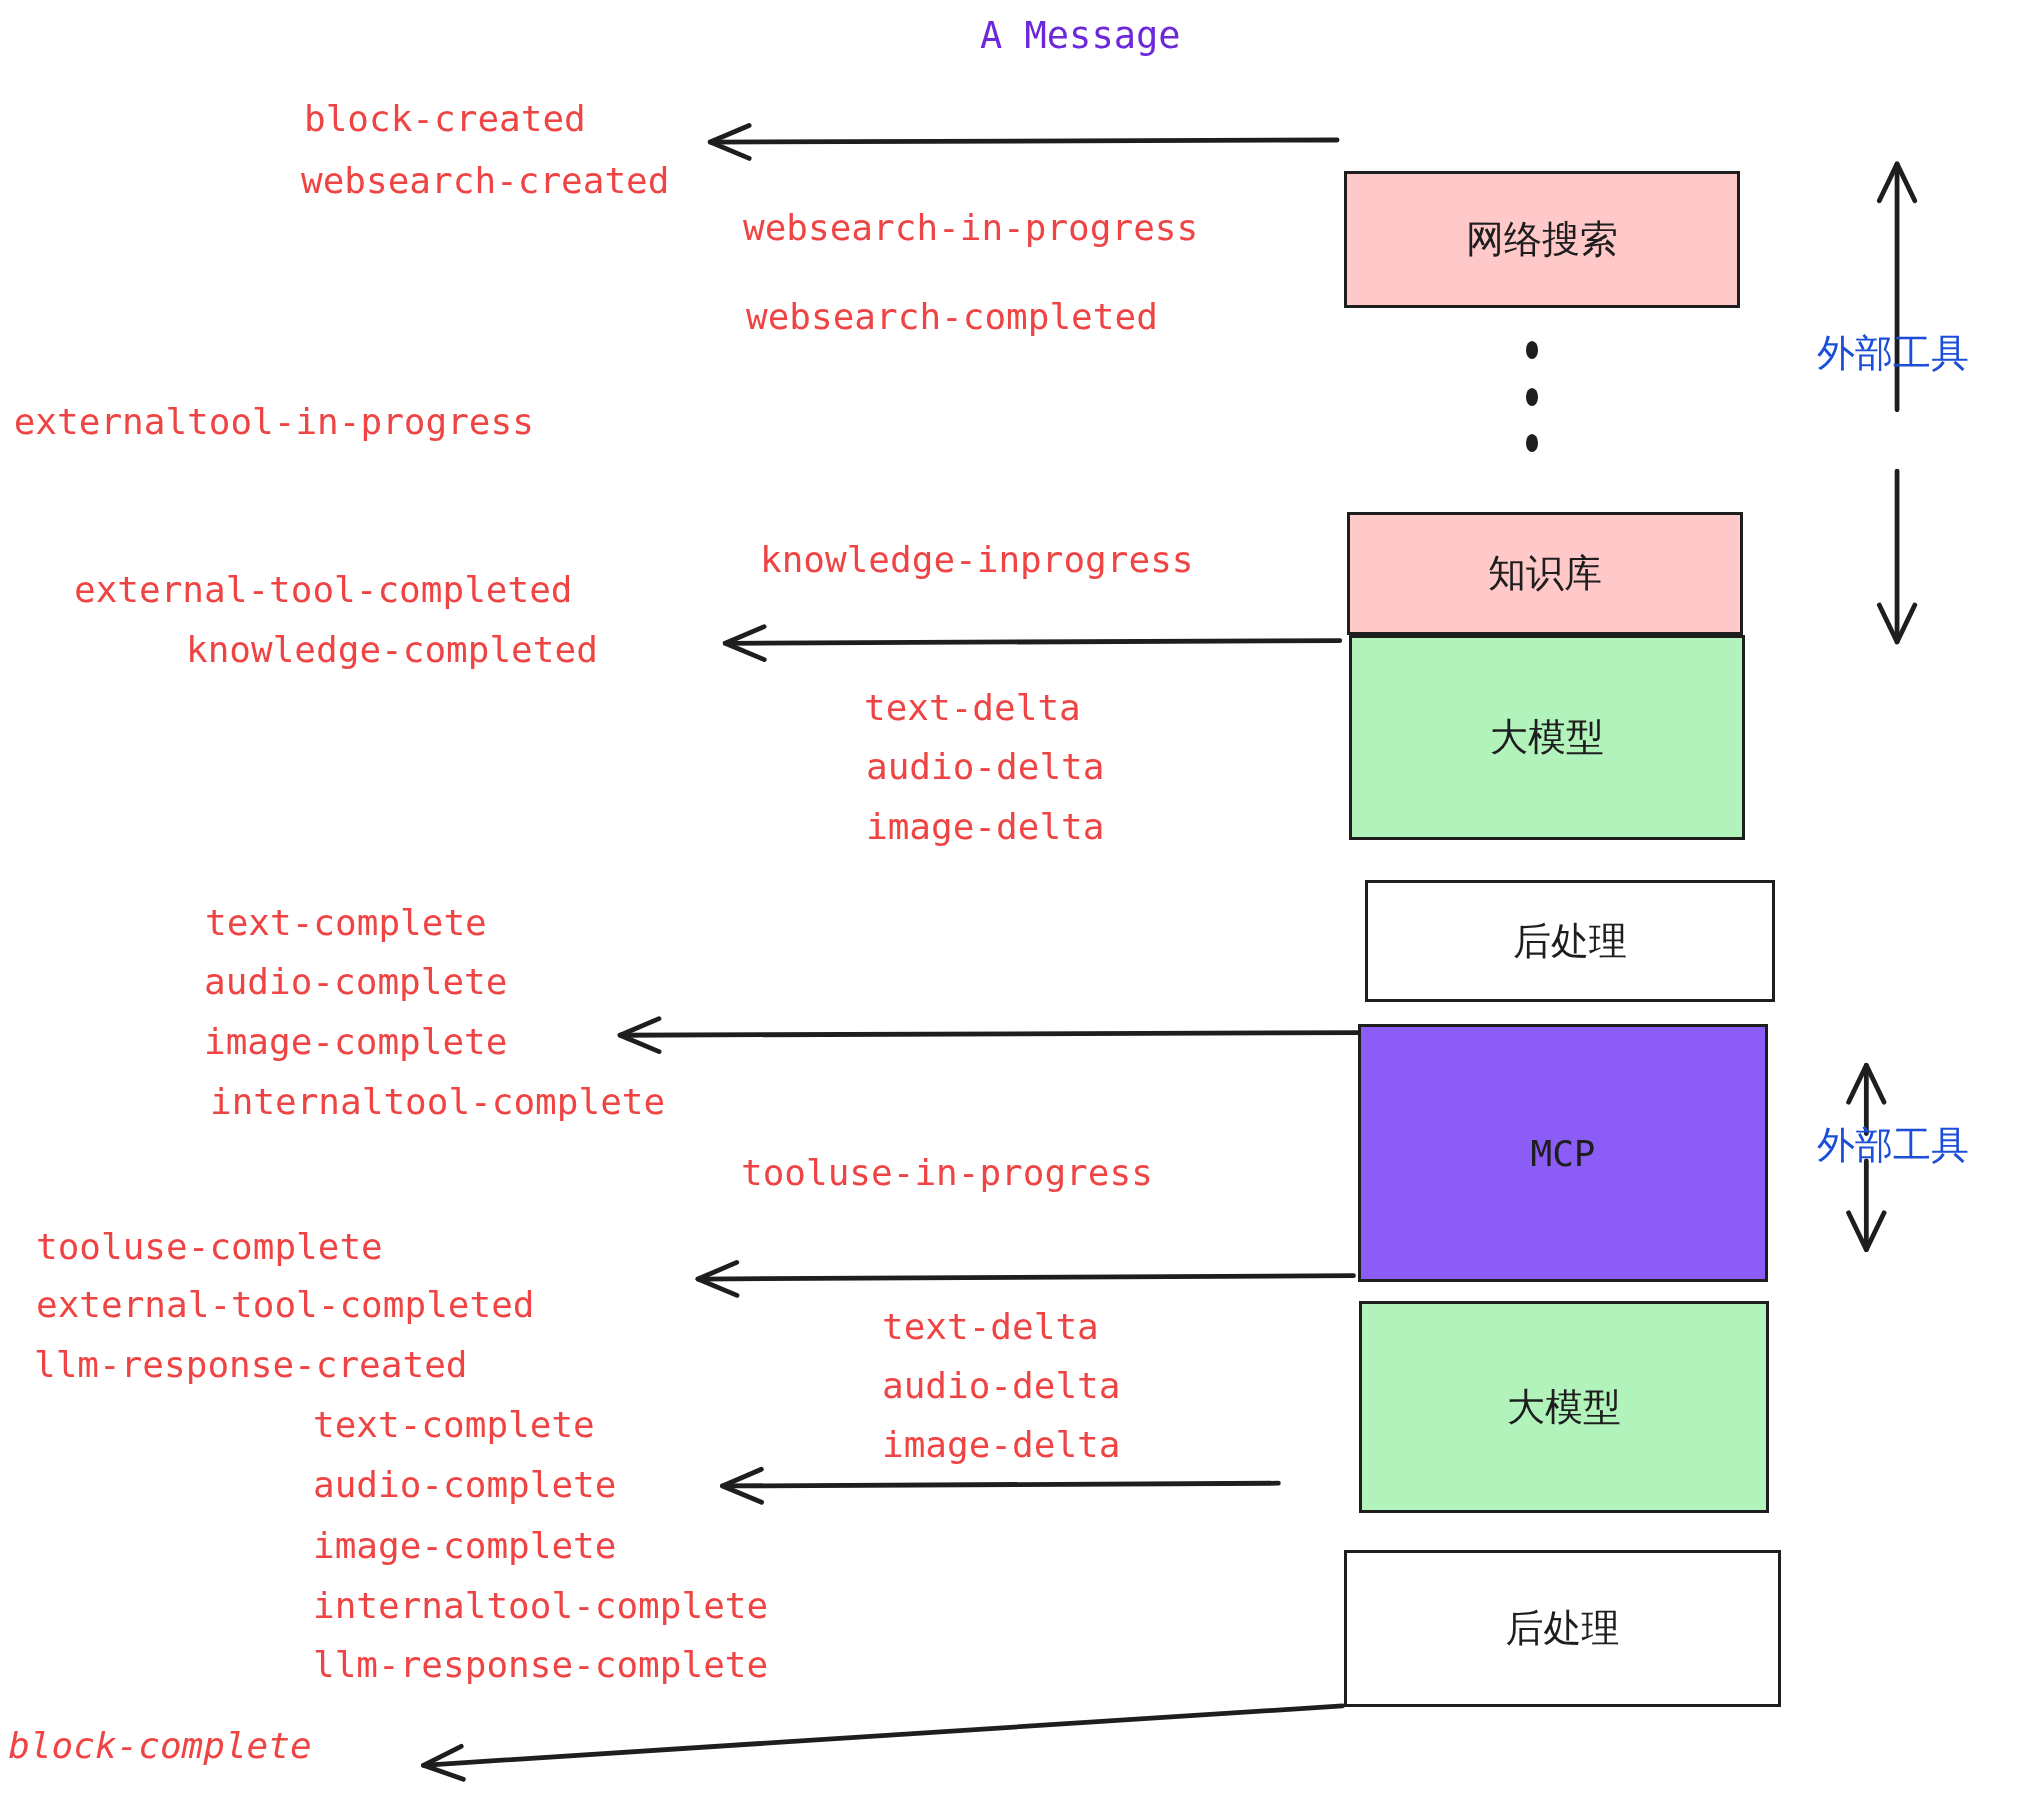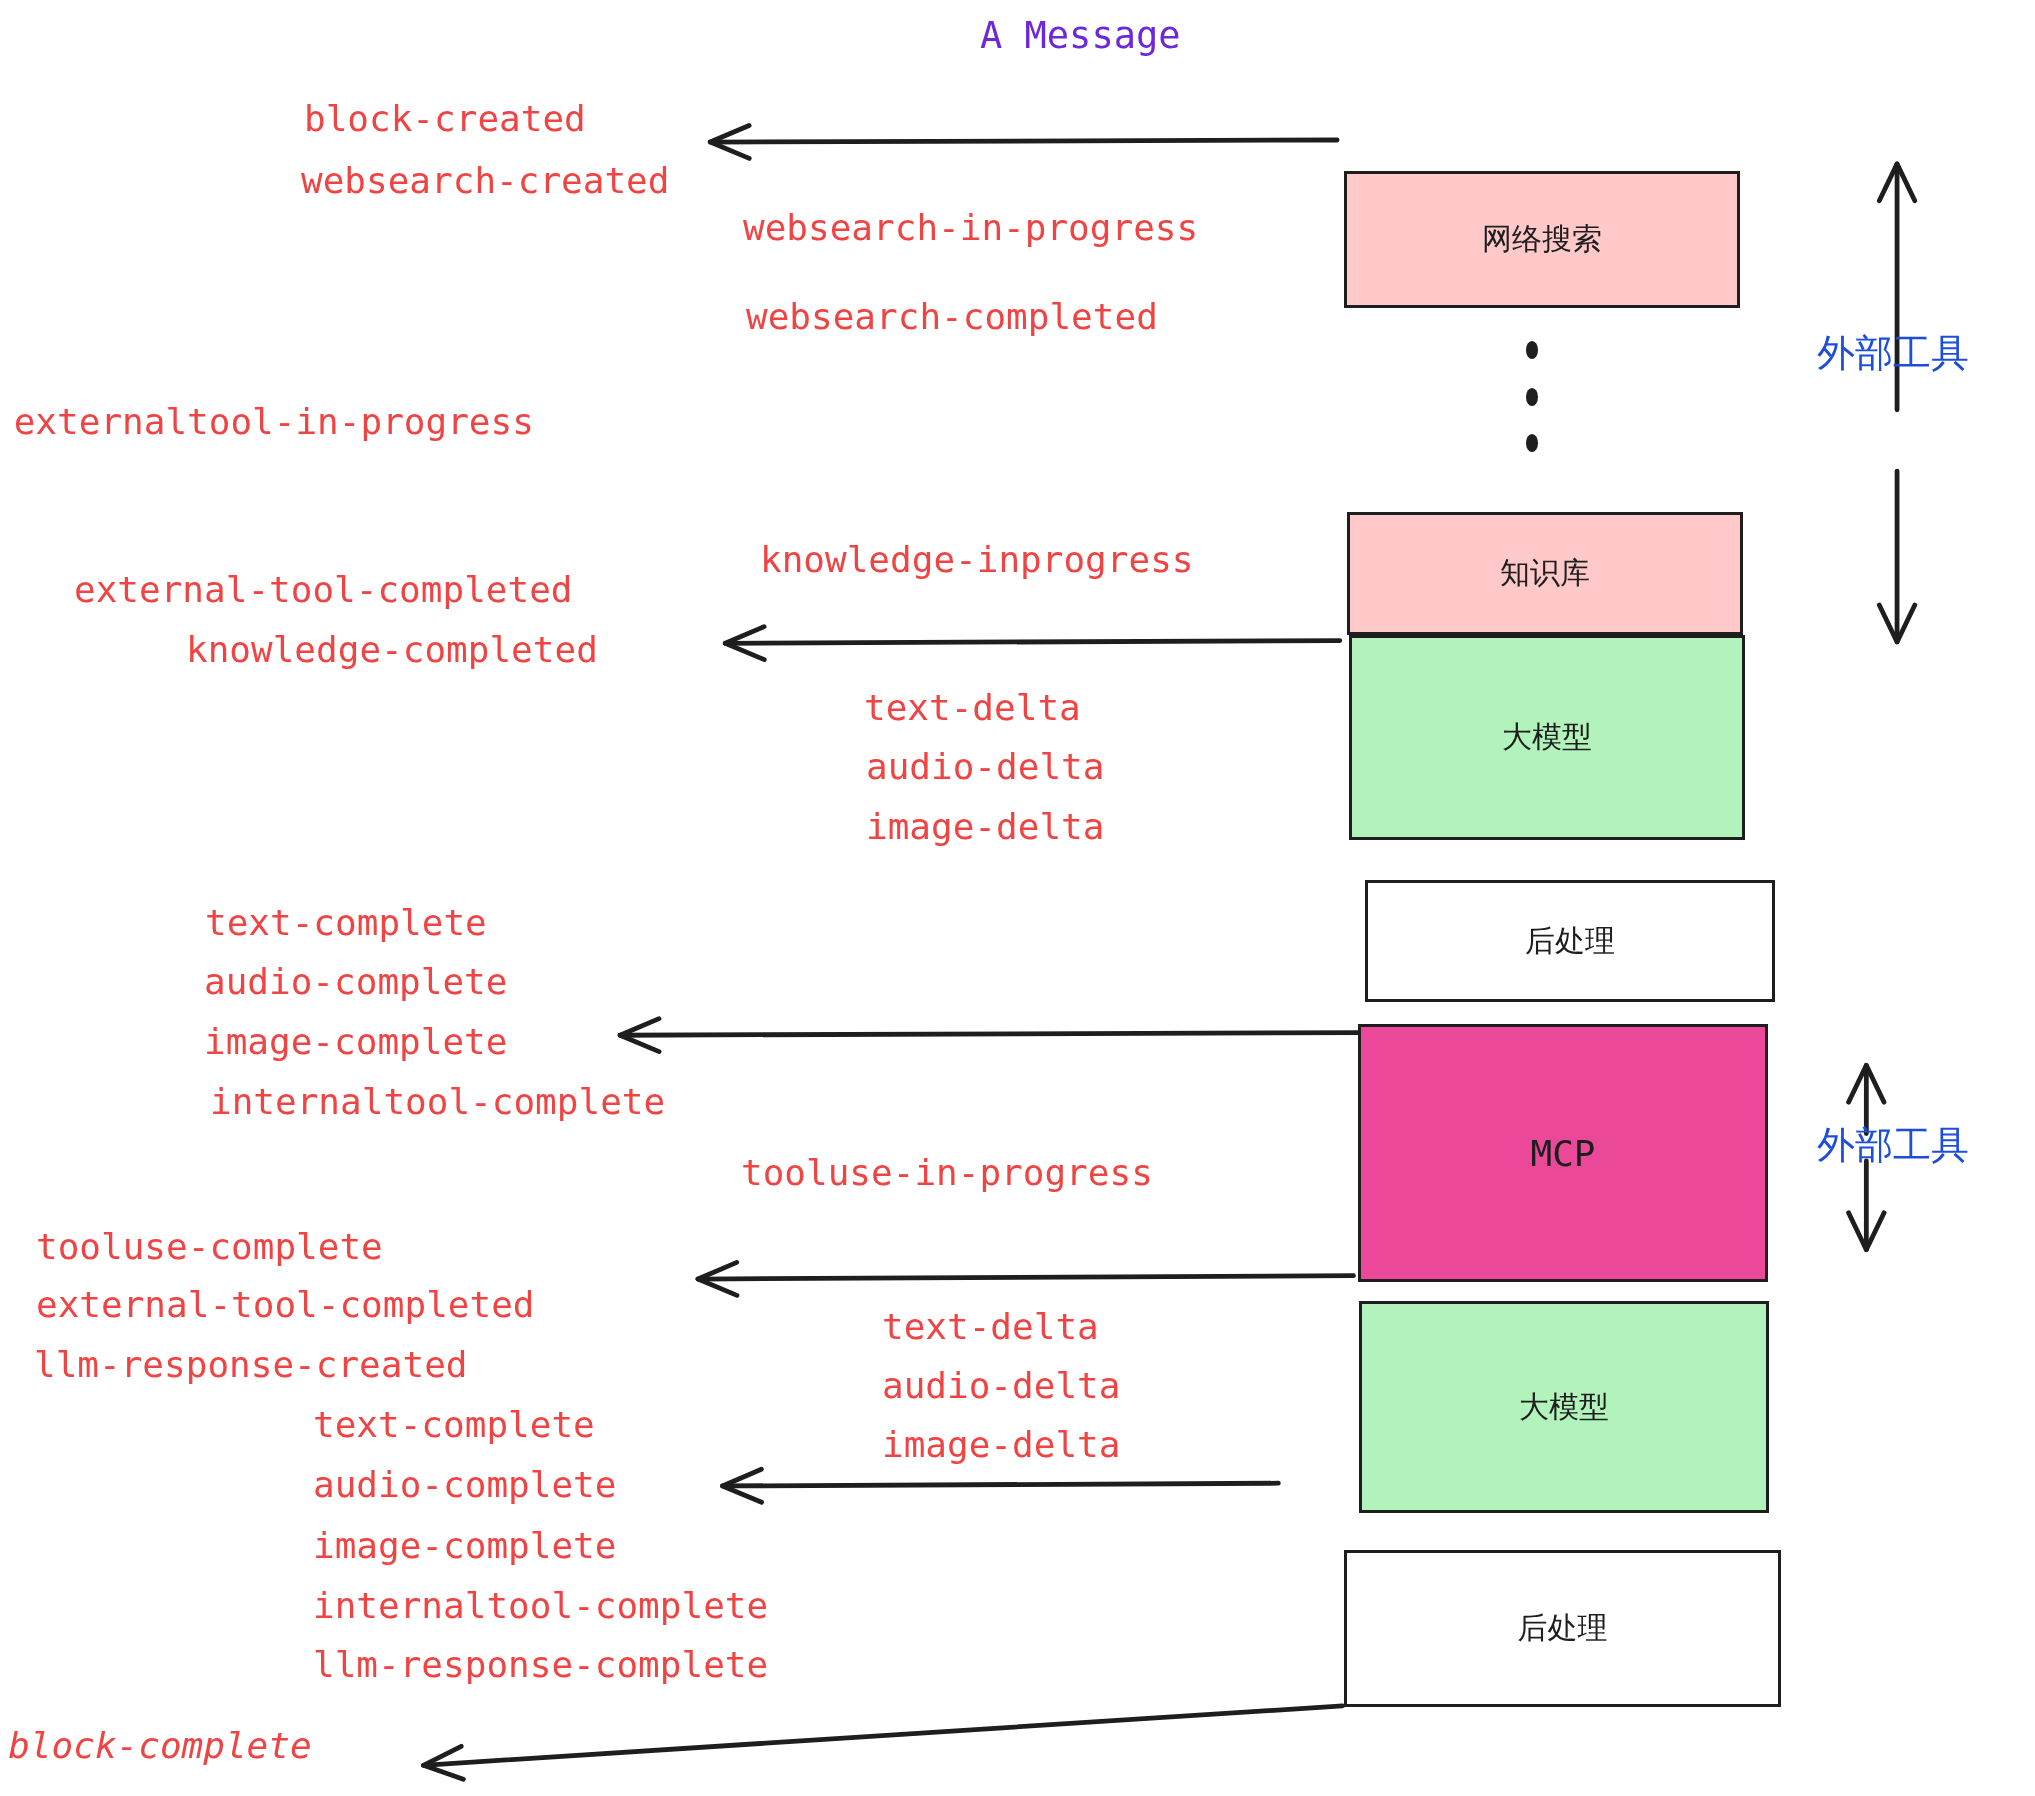--- a/index.html
+++ b/index.html
@@ -45,21 +45,21 @@
   }
   .node {
     position: absolute;
     box-sizing: border-box;
     border: 3.4px solid #1e1e1e;
     display: flex;
     align-items: center;
     justify-content: center;
     color: #1e1e1e;
     font-family: "DejaVu Sans", "Liberation Sans", sans-serif;
-    font-size: 30px;
+    font-size: 38px;
     font-weight: 500;
   }
   .node.mono {
     font-family: "DejaVu Sans Mono", "Liberation Mono", monospace;
     font-size: 36px;
   }
   .side-label {
     position: absolute;
     font-family: "DejaVu Sans", "Liberation Sans", sans-serif;
     font-size: 38px;
@@ -130,21 +130,21 @@
       </div>
       <div class="node" style="left: 1347px; top: 512px; width: 396px; height: 123px; background: rgb(255, 201, 201);">
         <span>知识库</span>
       </div>
       <div class="node" style="left: 1349px; top: 635px; width: 396px; height: 205px; background: rgb(178, 242, 187);">
         <span>大模型</span>
       </div>
       <div class="node" style="left: 1365px; top: 880px; width: 410px; height: 122px; background: rgb(255, 255, 255);">
         <span>后处理</span>
       </div>
-      <div class="node mono" style="left: 1358px; top: 1024px; width: 410px; height: 258px; background: #ec4899;">
+      <div class="node mono" style="left: 1358px; top: 1024px; width: 410px; height: 258px; background: #8b5cf6;">
         <span>MCP</span>
       </div>
       <div class="node" style="left: 1359px; top: 1301px; width: 410px; height: 212px; background: rgb(178, 242, 187);">
         <span>大模型</span>
       </div>
       <div class="node" style="left: 1344px; top: 1550px; width: 437px; height: 157px; background: rgb(255, 255, 255);">
         <span>后处理</span>
       </div>
     </div>
 

